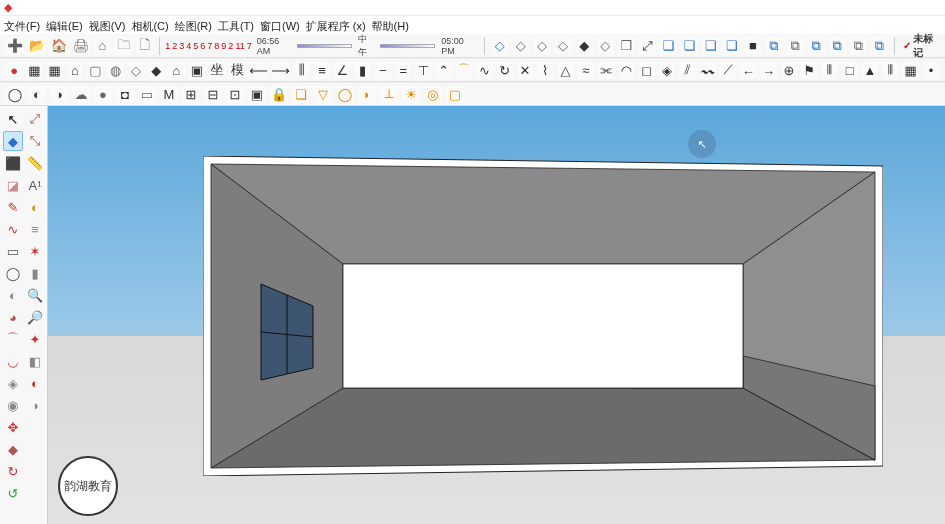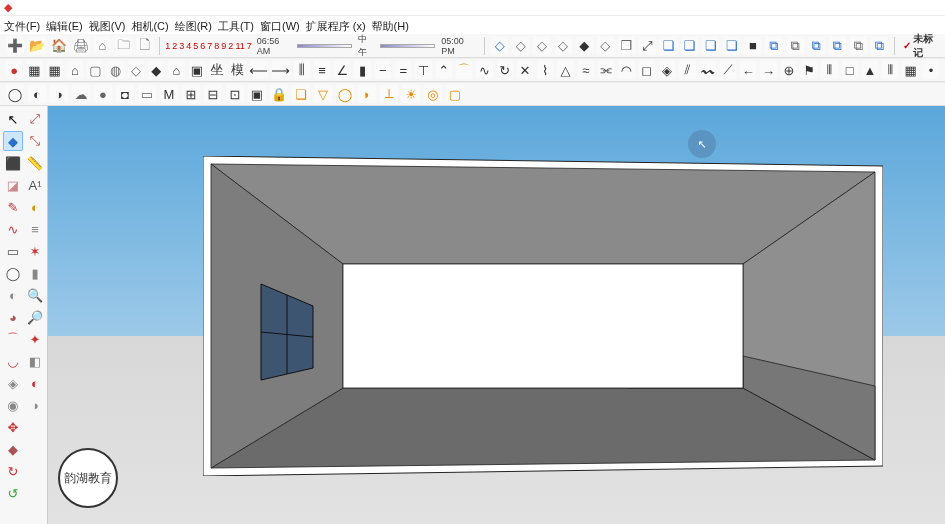--- a/index.html
+++ b/index.html
@@ -23,21 +23,21 @@
 .toolbar .gray { color: #666; }
 .toolbar .dark { color: #333; }
 
 .workspace { position: relative; width: 945px; height: calc(524px - 16px - 18px - 24px - 24px - 24px); }
 .left-toolbox { position: absolute; left: 0; top: 0; width: 48px; height: 100%; background: #f7f7f7; border-right: 1px solid #ccc; display: flex; flex-direction: column; flex-wrap: wrap; align-content: flex-start; padding: 2px; }
 .left-toolbox .lt-icon { width: 20px; height: 20px; margin: 1px; display: flex; align-items: center; justify-content: center; font-size: 13px; border: 1px solid transparent; border-radius: 2px; cursor: default; }
 .left-toolbox .lt-icon.active { background: #cfe6ff; border-color: #7ab8ff; }
 .viewport { position: absolute; left: 48px; top: 0; right: 0; bottom: 0; background: linear-gradient(to bottom, #5ba7db 0%, #9cc9e8 55%, #d8d8d8 55%, #e2e2e2 100%); overflow: hidden; }
 .cursor-badge { position: absolute; left: 640px; top: 24px; width: 28px; height: 28px; border-radius: 50%; background: rgba(80,120,160,0.45); display: flex; align-items: center; justify-content: center; color: #fff; font-size: 11px; }
 .room { position: absolute; left: 155px; top: 50px; width: 680px; height: 320px; }
-.watermark { position: absolute; left: 10px; bottom: 16px; width: 60px; height: 60px; border-radius: 50%; border: 2px solid #333; background: #fff; display: flex; align-items: center; justify-content: center; font-size: 12px; color: #333; }
+.watermark { position: absolute; left: 10px; bottom: 8px; width: 60px; height: 60px; border-radius: 50%; border: 2px solid #333; background: #fff; display: flex; align-items: center; justify-content: center; font-size: 12px; color: #333; }
 </style>
 </head>
 <body>
 
 <div class="titlebar">
   <span class="icon">◆</span>
 </div>
 
 <div class="menubar">
   <span>文件(F)</span>

